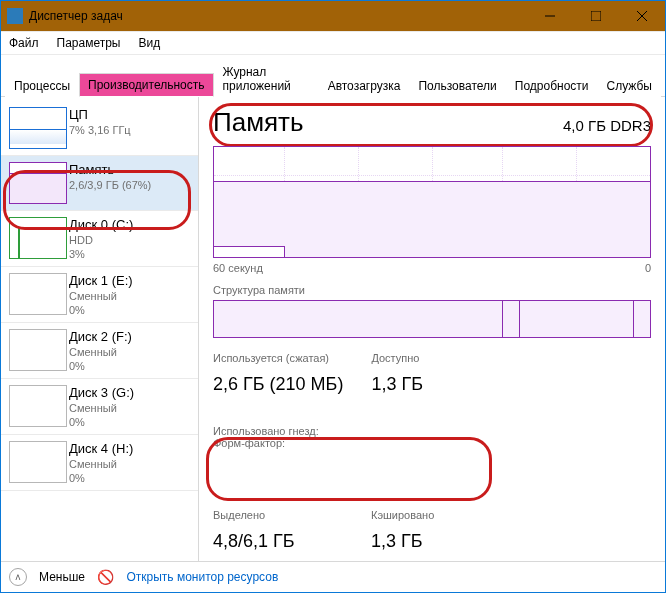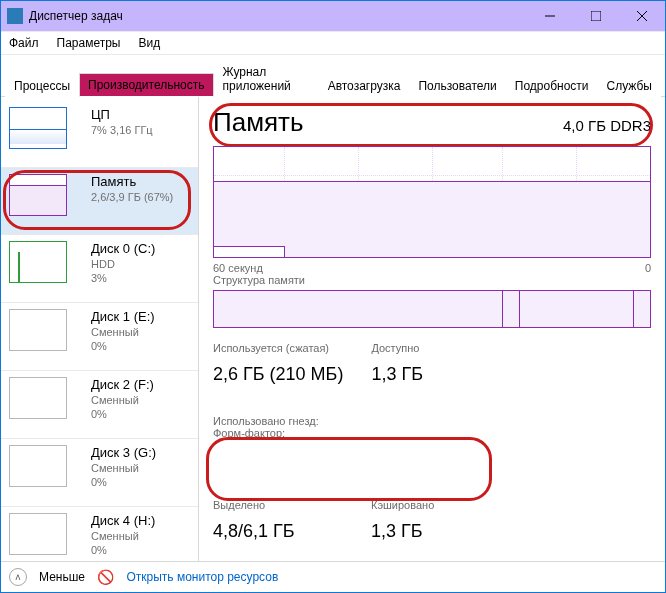--- a/index.html
+++ b/index.html
@@ -1,51 +1,51 @@
 <!DOCTYPE html>
 <html><head>
 <meta charset="utf-8">
 <style>
   html,body{margin:0;padding:0;font-family:"Segoe UI",Tahoma,sans-serif;font-size:12px;color:#000;background:#fff}
   .window{width:666px;height:593px;border:1px solid #0a79d8;box-sizing:border-box;display:flex;flex-direction:column;position:relative}
-  .titlebar{height:30px;background:#c4b5fd;display:flex;align-items:center;padding-left:6px;border-bottom:1px solid #eaeaea}
+  .titlebar{height:30px;background:#a16207;display:flex;align-items:center;padding-left:6px;border-bottom:1px solid #eaeaea}
   .titlebar .icon{width:16px;height:16px;background:#2b7bb9;margin-right:6px}
   .titlebar .title{flex:1;font-size:12px;color:#000}
   .winbtns{display:flex;height:100%}
   .winbtn{width:46px;display:flex;align-items:center;justify-content:center;color:#000}
   .winbtn svg{width:10px;height:10px}
   .menubar{height:22px;display:flex;align-items:center;padding:0 6px;gap:14px;font-size:12px;border-bottom:1px solid #eaeaea}
   .menuitem{padding:2px 2px}
   .tabbar{display:flex;align-items:flex-end;padding:4px 4px 0 4px;border-bottom:1px solid #d8d8d8;gap:0;font-size:12px}
   .tab{padding:4px 8px;border:1px solid transparent;border-bottom:none;color:#000;position:relative;top:1px;background:#fff}
-  .tab.active{border-color:#d8d8d8;border-bottom:1px solid #fff;background:#be185d}
+  .tab.active{border-color:#d8d8d8;border-bottom:1px solid #fff;background:#ec4899}
   .body{flex:1;display:flex;overflow:hidden}
   .sidebar{width:197px;border-right:1px solid #d8d8d8;overflow-y:auto;padding:4px 0;position:relative}
-  .sitem{display:flex;align-items:flex-start;gap:24px;padding:6px 8px 18px 8px;border-bottom:1px solid #eaeaea}
+  .sitem{display:flex;align-items:flex-start;gap:2px;padding:6px 8px 6px 8px;border-bottom:1px solid #eaeaea}
   .sitem.selected{background:#dceaf7}
   .sitem .thumb{width:56px;height:40px;border:1px solid #b7b7b7;background:#fff;position:relative;flex-shrink:0}
   .sitem .label{font-size:13px;color:#000}
   .sitem .sub{font-size:11px;color:#707070;margin-top:2px}
   .thumb.cpu{border-color:#1a6fd6}
   .thumb.cpu::after{content:"";position:absolute;left:0;right:0;bottom:4px;height:14px;background:linear-gradient(0deg,rgba(26,111,214,.15),rgba(26,111,214,0));border-top:1px solid #1a6fd6}
   .thumb.mem{border-color:#8a2bb0}
   .thumb.mem::before{content:"";position:absolute;left:0;right:0;bottom:0;top:10px;background:#f3e7fa;border-top:1px solid #8a2bb0}
   .thumb.disk{border-color:#2e9d3a}
   .thumb.disk::after{content:"";position:absolute;left:8px;bottom:0;width:2px;height:30px;background:#2e9d3a}
   .main{flex:1;padding:10px 14px 4px 14px;overflow:hidden;position:relative}
   .hdr{display:flex;align-items:baseline;justify-content:space-between;margin-bottom:8px}
   .hdr .big{font-size:26px;font-weight:400}
   .hdr .right{font-size:15px}
   .graph{height:110px;border:1px solid #8a2bb0;background:#fff;position:relative;margin-bottom:4px;overflow:hidden}
   .graph .fill{position:absolute;left:0;right:0;bottom:0;height:68%;background:#f7eefd;border-top:1.5px solid #8a2bb0}
   .graph .step{position:absolute;left:0;bottom:0;width:70px;height:10px;background:#fff;border-right:1.5px solid #8a2bb0;border-top:1.5px solid #8a2bb0}
   .graph .hgrid,.graph .vgrid{position:absolute;inset:0}
   .graph .hgrid div{position:absolute;left:0;right:0;border-top:1px dotted #e6d6f3}
   .graph .vgrid div{position:absolute;top:0;bottom:0;border-left:1px dotted #e6d6f3}
-  .axisrow{display:flex;justify-content:space-between;font-size:11px;color:#6b6b6b;margin-bottom:0}
+  .axisrow{display:flex;justify-content:space-between;font-size:11px;color:#6b6b6b;margin-bottom:10px}
   .sect{font-size:11px;color:#6b6b6b;margin-bottom:4px}
   .membar{height:36px;border:1px solid #8a2bb0;background:#f7eefd;position:relative;margin-bottom:14px}
   .membar .seg{position:absolute;top:0;bottom:0;border-left:1px solid #8a2bb0}
   .stats{display:flex;gap:30px 28px;flex-wrap:wrap}
   .col{min-width:130px}
   .lbl{font-size:11px;color:#6b6b6b}
   .val{font-size:18px;color:#000;margin-top:10px}
   .footer{height:30px;border-top:1px solid #d8d8d8;display:flex;align-items:center;padding:0 8px;gap:12px;font-size:12px}
   .footer .link{color:#0066cc}
   .chev{width:16px;height:16px;border:1px solid #a5a5a5;border-radius:50%;display:flex;align-items:center;justify-content:center;font-size:10px;color:#555}

